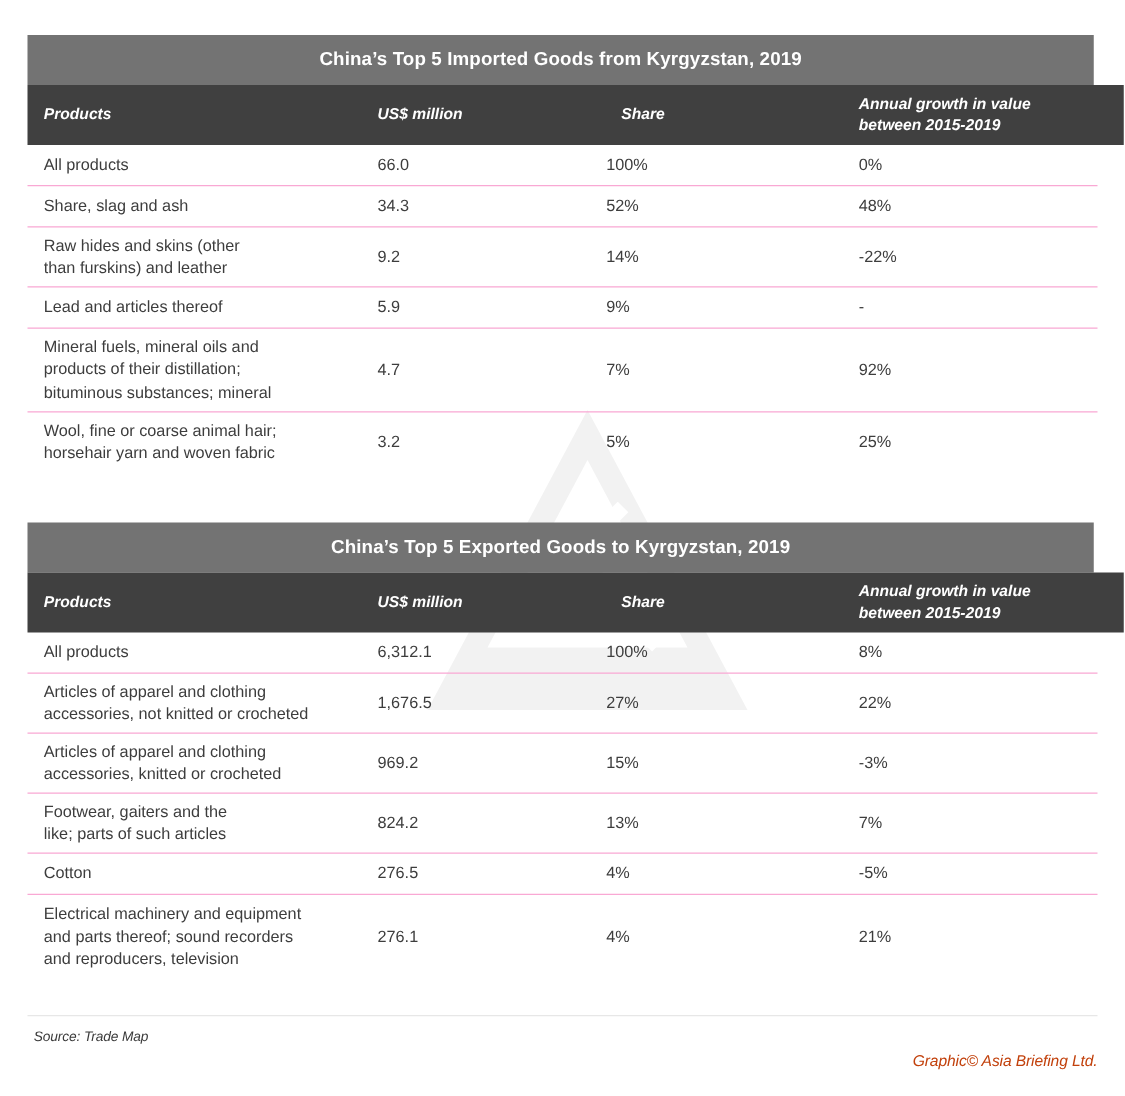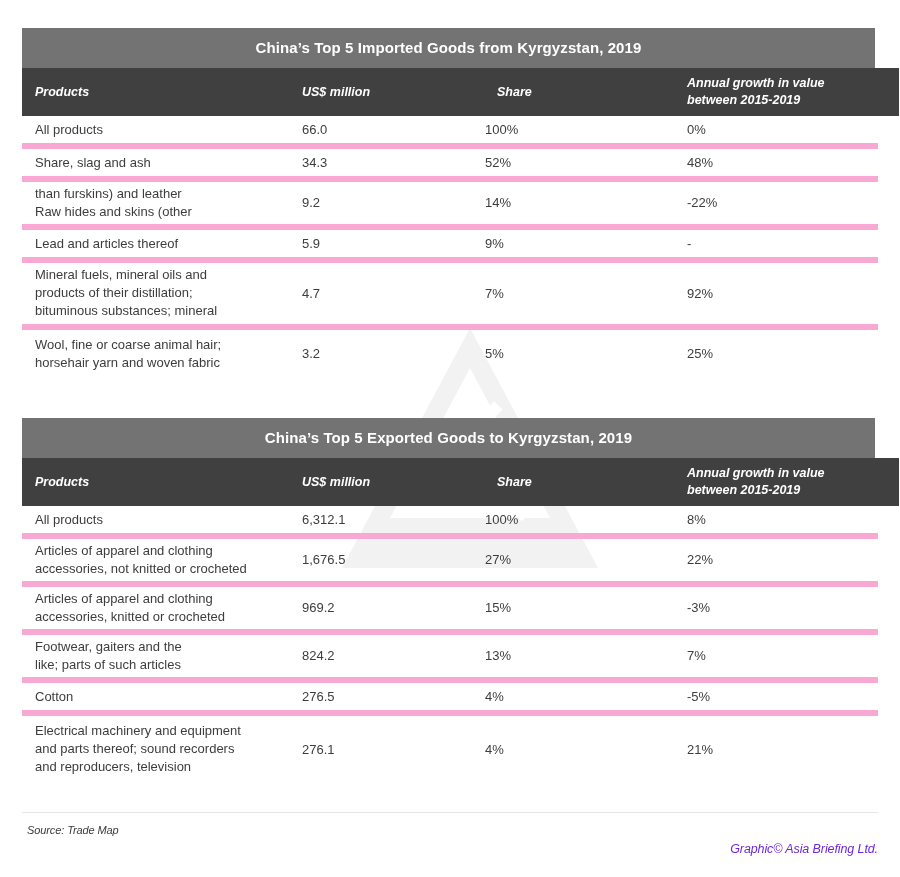--- a/index.html
+++ b/index.html
@@ -78,21 +78,21 @@
   }
   .ch-0 { left: 13px;  width: 260px; }
   .ch-1 { left: 280px; width: 180px; }
   .ch-2 { left: 475px; width: 170px; }
   .ch-3 { left: 665px; width: 185px; }
 
   
   .rows { position: relative; }
   .row {
     position: relative;
-    border-bottom: 6px solid #f9a8d4;
+    border-bottom: 1px solid #f9a8d4;
     box-sizing: border-box;
     width: 856px;
   }
   .row .cell {
     position: absolute;
     top: 50%;
     transform: translateY(-50%);
     font-size: 13px;
     color: #3d3d3d;
     line-height: 1.42;
@@ -123,21 +123,21 @@
     font-style: italic;
     font-size: 11px;
     color: #3a3a3a;
     letter-spacing: -0.1px;
   }
   .credit-note {
     position: absolute;
     right: 22px;
     font-style: italic;
     font-size: 12.5px;
-    color: #6d28d9;
+    color: #c2410c;
     letter-spacing: -0.1px;
     text-align: right;
   }
 </style>
 </head>
 <body>
 
 <div class="watermark">
   <svg viewBox="0 0 268 252" xmlns="http://www.w3.org/2000/svg">
     <g fill="#f2f2f2">
@@ -186,22 +186,22 @@
         <div class="cell c-0">
           <div>Share, slag and ash</div>
         </div>
         <div class="cell c-1">34.3</div>
         <div class="cell c-2">52%</div>
         <div class="cell c-3">48%</div>
       </div>
 
       <div class="row h2">
         <div class="cell c-0">
+          <div>Raw hides and skins (other</div>
           <div>than furskins) and leather</div>
-          <div>Raw hides and skins (other</div>
         </div>
         <div class="cell c-1">9.2</div>
         <div class="cell c-2">14%</div>
         <div class="cell c-3">-22%</div>
       </div>
 
       <div class="row h1">
         <div class="cell c-0">
           <div>Lead and articles thereof</div>
         </div>

